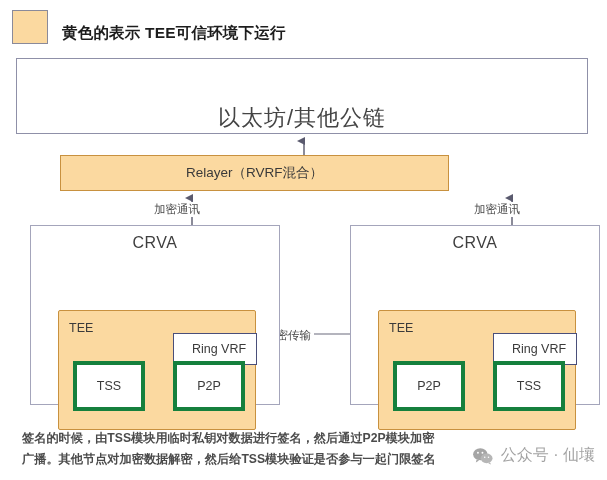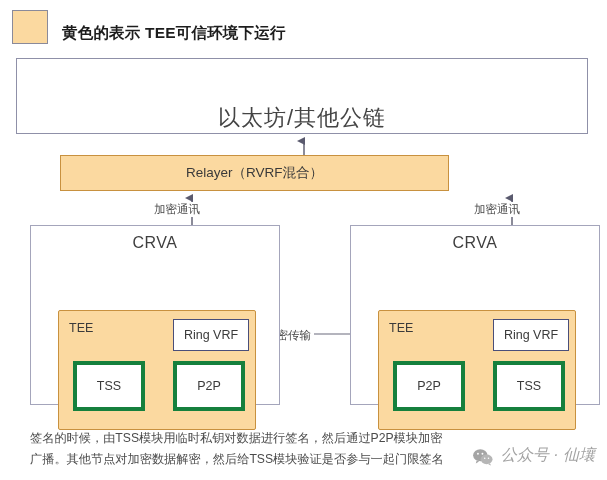--- a/index.html
+++ b/index.html
@@ -126,24 +126,25 @@
     position: absolute;
     background: #ffffff;
     border: 4px solid #15803d;
     display: flex;
     align-items: center;
     justify-content: center;
     font-size: 12.5px;
     color: #3a3a3a;
   }
   .mod-ringvrf {
-    top: 8px;
+    top: 22px;
     width: 74px;
     height: 30px;
     border: 1px solid #4a4f7a;
+    padding-left: 8px;
   }
   .mod-bottom {
     top: 50px;
     width: 64px;
     height: 42px;
   }
 
   
   #l-ringvrf { left: 114px; }
   #l-tss     { left: 14px;  }
@@ -162,35 +163,35 @@
     padding: 0 3px;
     white-space: nowrap;
     text-align: center;
   }
   #label-enc-comm-left  { left: 151px; top: 202px; }
   #label-enc-comm-right { left: 471px; top: 202px; }
   #label-enc-trans      { left: 262px; top: 328px; }
 
   
   #caption {
-    left: 30px; top: 428px;
+    left: 22px; top: 428px;
     width: 420px;
     font-size: 12.2px;
     line-height: 1.75;
     color: #4b4b4b;
+    font-weight: bold;
   }
 
   
   #watermark {
     right: 12px; bottom: 14px;
     display: flex;
-    align-items: flex-end;
+    align-items: center;
     gap: 7px;
     opacity: 0.62;
-    font-style: italic;
   }
   #wechat-icon { width: 22px; height: 18px; display: block; }
   #watermark-text {
     font-size: 16px;
     color: #6a6a6a;
     white-space: nowrap;
   }
 </style>
 </head>
 <body>

